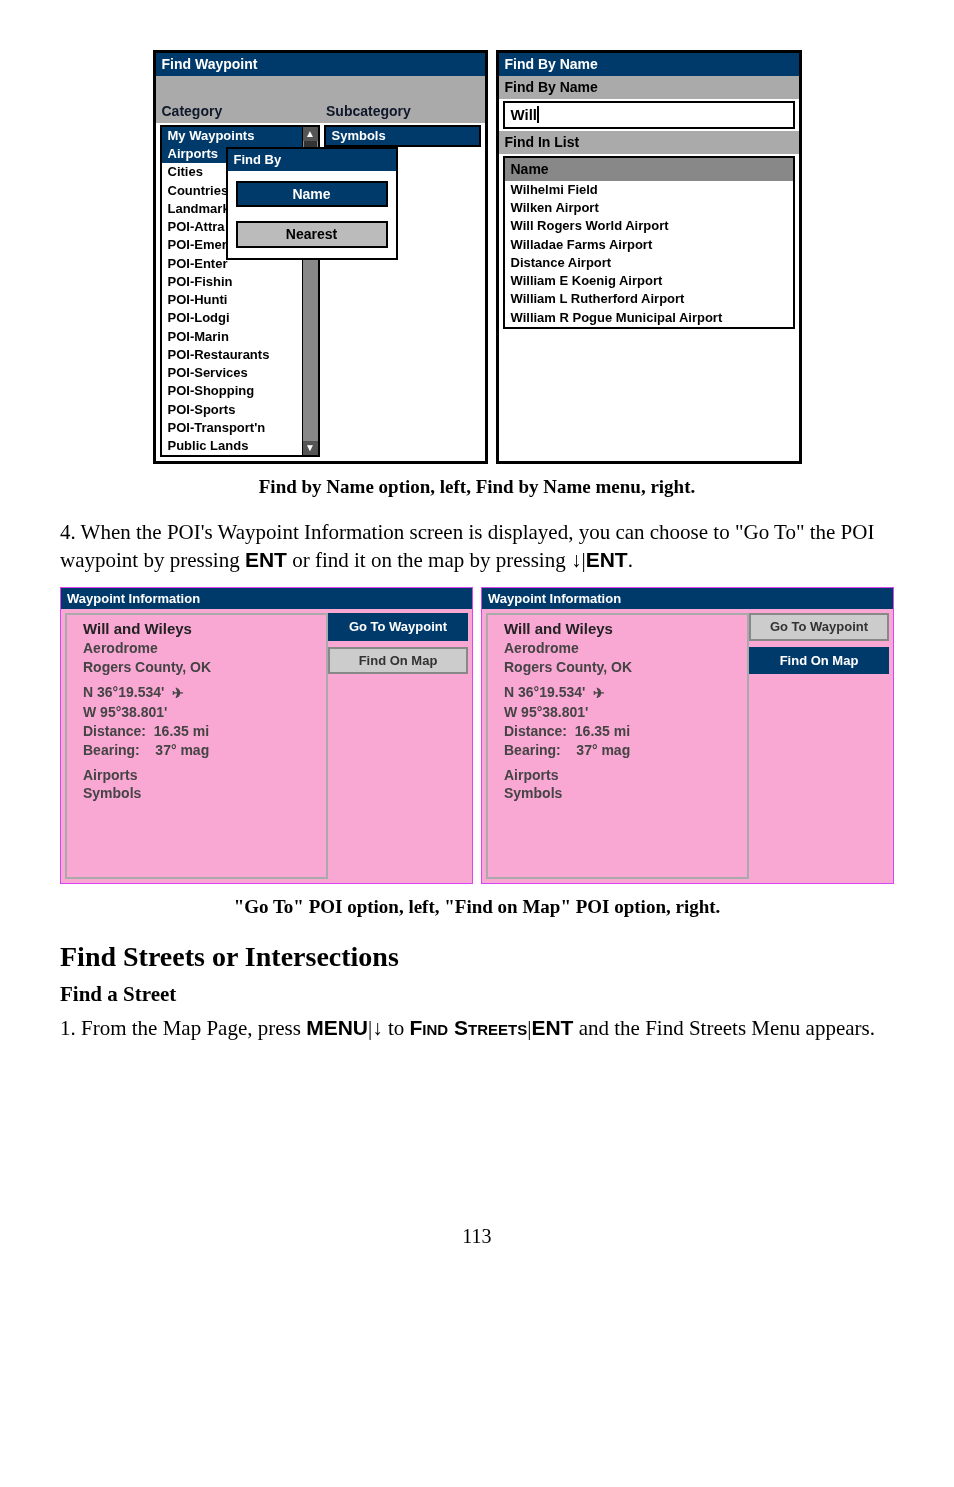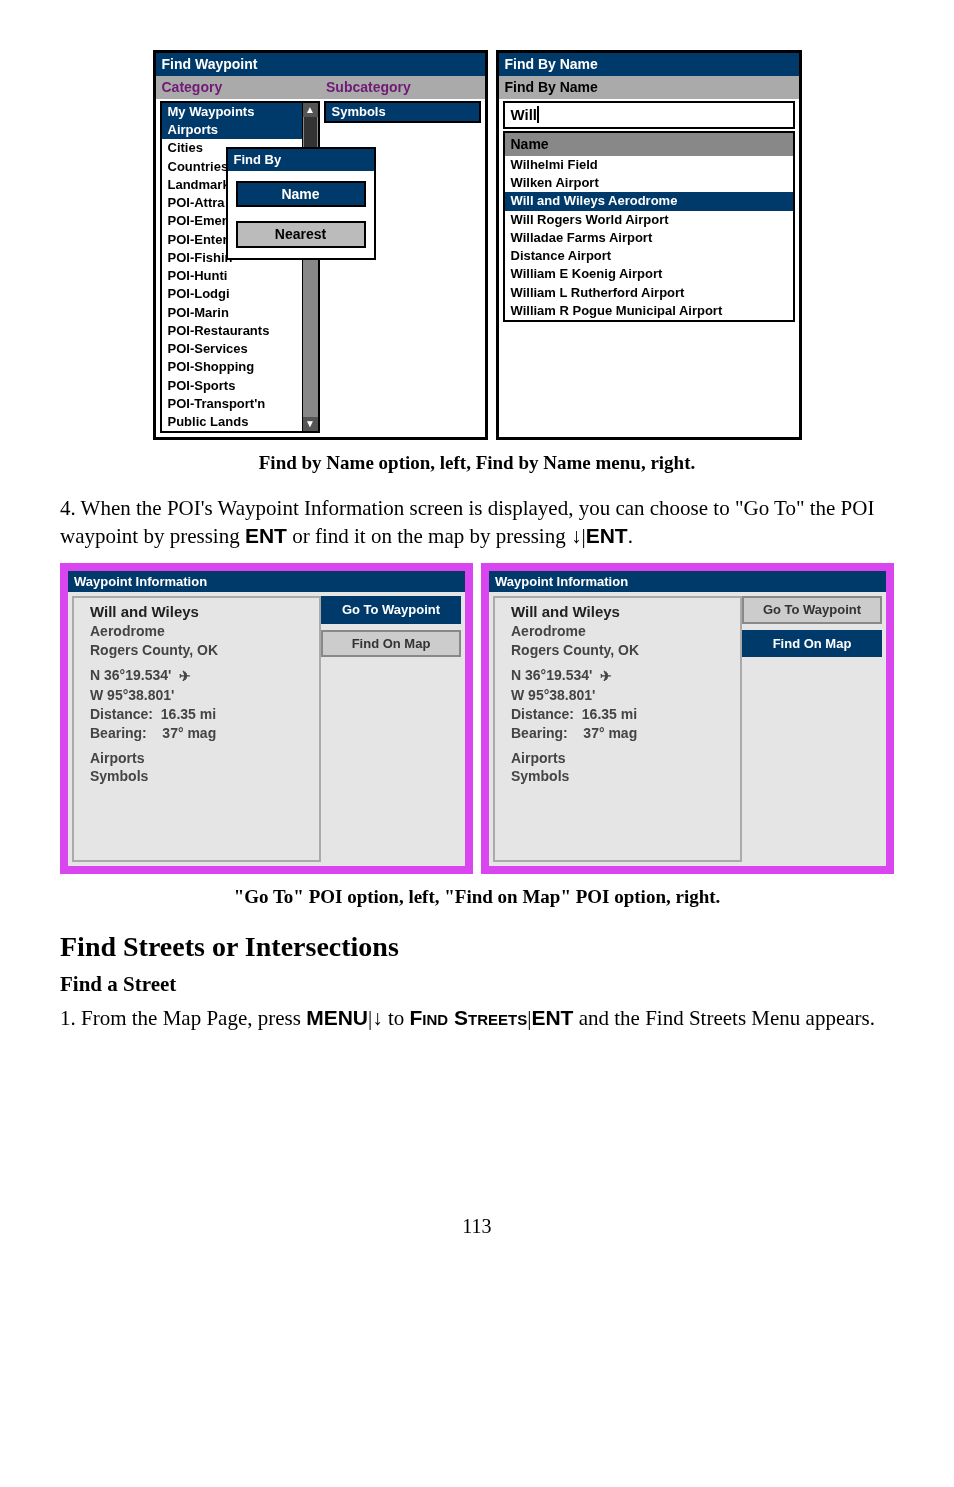--- a/index.html
+++ b/index.html
@@ -29,23 +29,24 @@
     position: relative;
   }
   .screen-header {
     background: #003a6a;
     color: #fff;
     padding: 2px 6px;
     font-size: 14px;
   }
   .screen-label {
     background: #aaa;
-    color: #701a75;
+    color: #0f172a;
     padding: 2px 6px;
     flex: 0 0 auto;
+    margin-top: 24px;
   }
   .list-box {
     border: 2px solid #000;
     margin: 0 4px 4px 4px;
   }
   .list-item {
     padding: 1px 6px;
     font-size: 13px;
     line-height: 1.25;
   }
@@ -58,21 +59,21 @@
     margin: 2px 4px;
     padding: 2px 6px;
     font-size: 15px;
   }
   .popup {
     position: absolute;
     border: 2px solid #000;
     background: #fff;
     left: 70px;
     top: 94px;
-    width: 150px;
+    width: 172px;
   }
   .popup-header {
     background: #003a6a;
     color: #fff;
     padding: 2px 6px;
     font-size: 13px;
   }
   .popup-btn {
     background: #bbb;
     border: 2px solid #000;
@@ -135,22 +136,22 @@
     font-size: 21px;
     margin: 2px 0 2px 0;
   }
   .page-num {
     text-align: center;
     font-size: 20px;
     margin-top: 180px;
   }
   
   .wi-screen {
-    border: 8px solid #d946ef;
-    background: #e5e5e5;
+    border: 1px solid #d946ef;
+    background: #f9a8d4;
     font-family: Arial, Helvetica, sans-serif;
     font-size: 13px;
     color: #000;
     width: 416px;
   }
   .wi-header {
     background: #003a6a;
     color: #fff;
     padding: 2px 6px;
     font-size: 13px;
@@ -272,25 +273,25 @@
       <div class="gap"></div>
     </div>
   </div>
 
   <div class="screen" style="width:306px;">
     <div class="screen-header">Find By Name</div>
     <div style="background:#aaa;padding:2px 6px;">Find By Name</div>
     <div class="input-box">
       <span>Will</span><span style="border-right:2px solid #000;"></span>
     </div>
+    <div style="background:#aaa;padding:2px 6px;">Find In List</div>
     <div class="list-box" style="margin-top:2px;">
       <div style="background:#888;color:#000;padding:2px 6px;">Name</div>
       <div class="list-item">Wilhelmi Field</div>
       <div class="list-item">Wilken Airport</div>
-      <div class="list-item selected">Will and Wileys Aerodrome</div>
       <div class="list-item">Will Rogers World Airport</div>
       <div class="list-item">Willadae Farms Airport</div>
       <div class="list-item">Distance Airport</div>
       <div class="list-item">William E Koenig Airport</div>
       <div class="list-item">William L Rutherford Airport</div>
       <div class="list-item">William R Pogue Municipal Airport</div>
     </div>
   </div>
 </div>
 <div class="caption">Find by Name option, left, Find by Name menu, right.</div>

